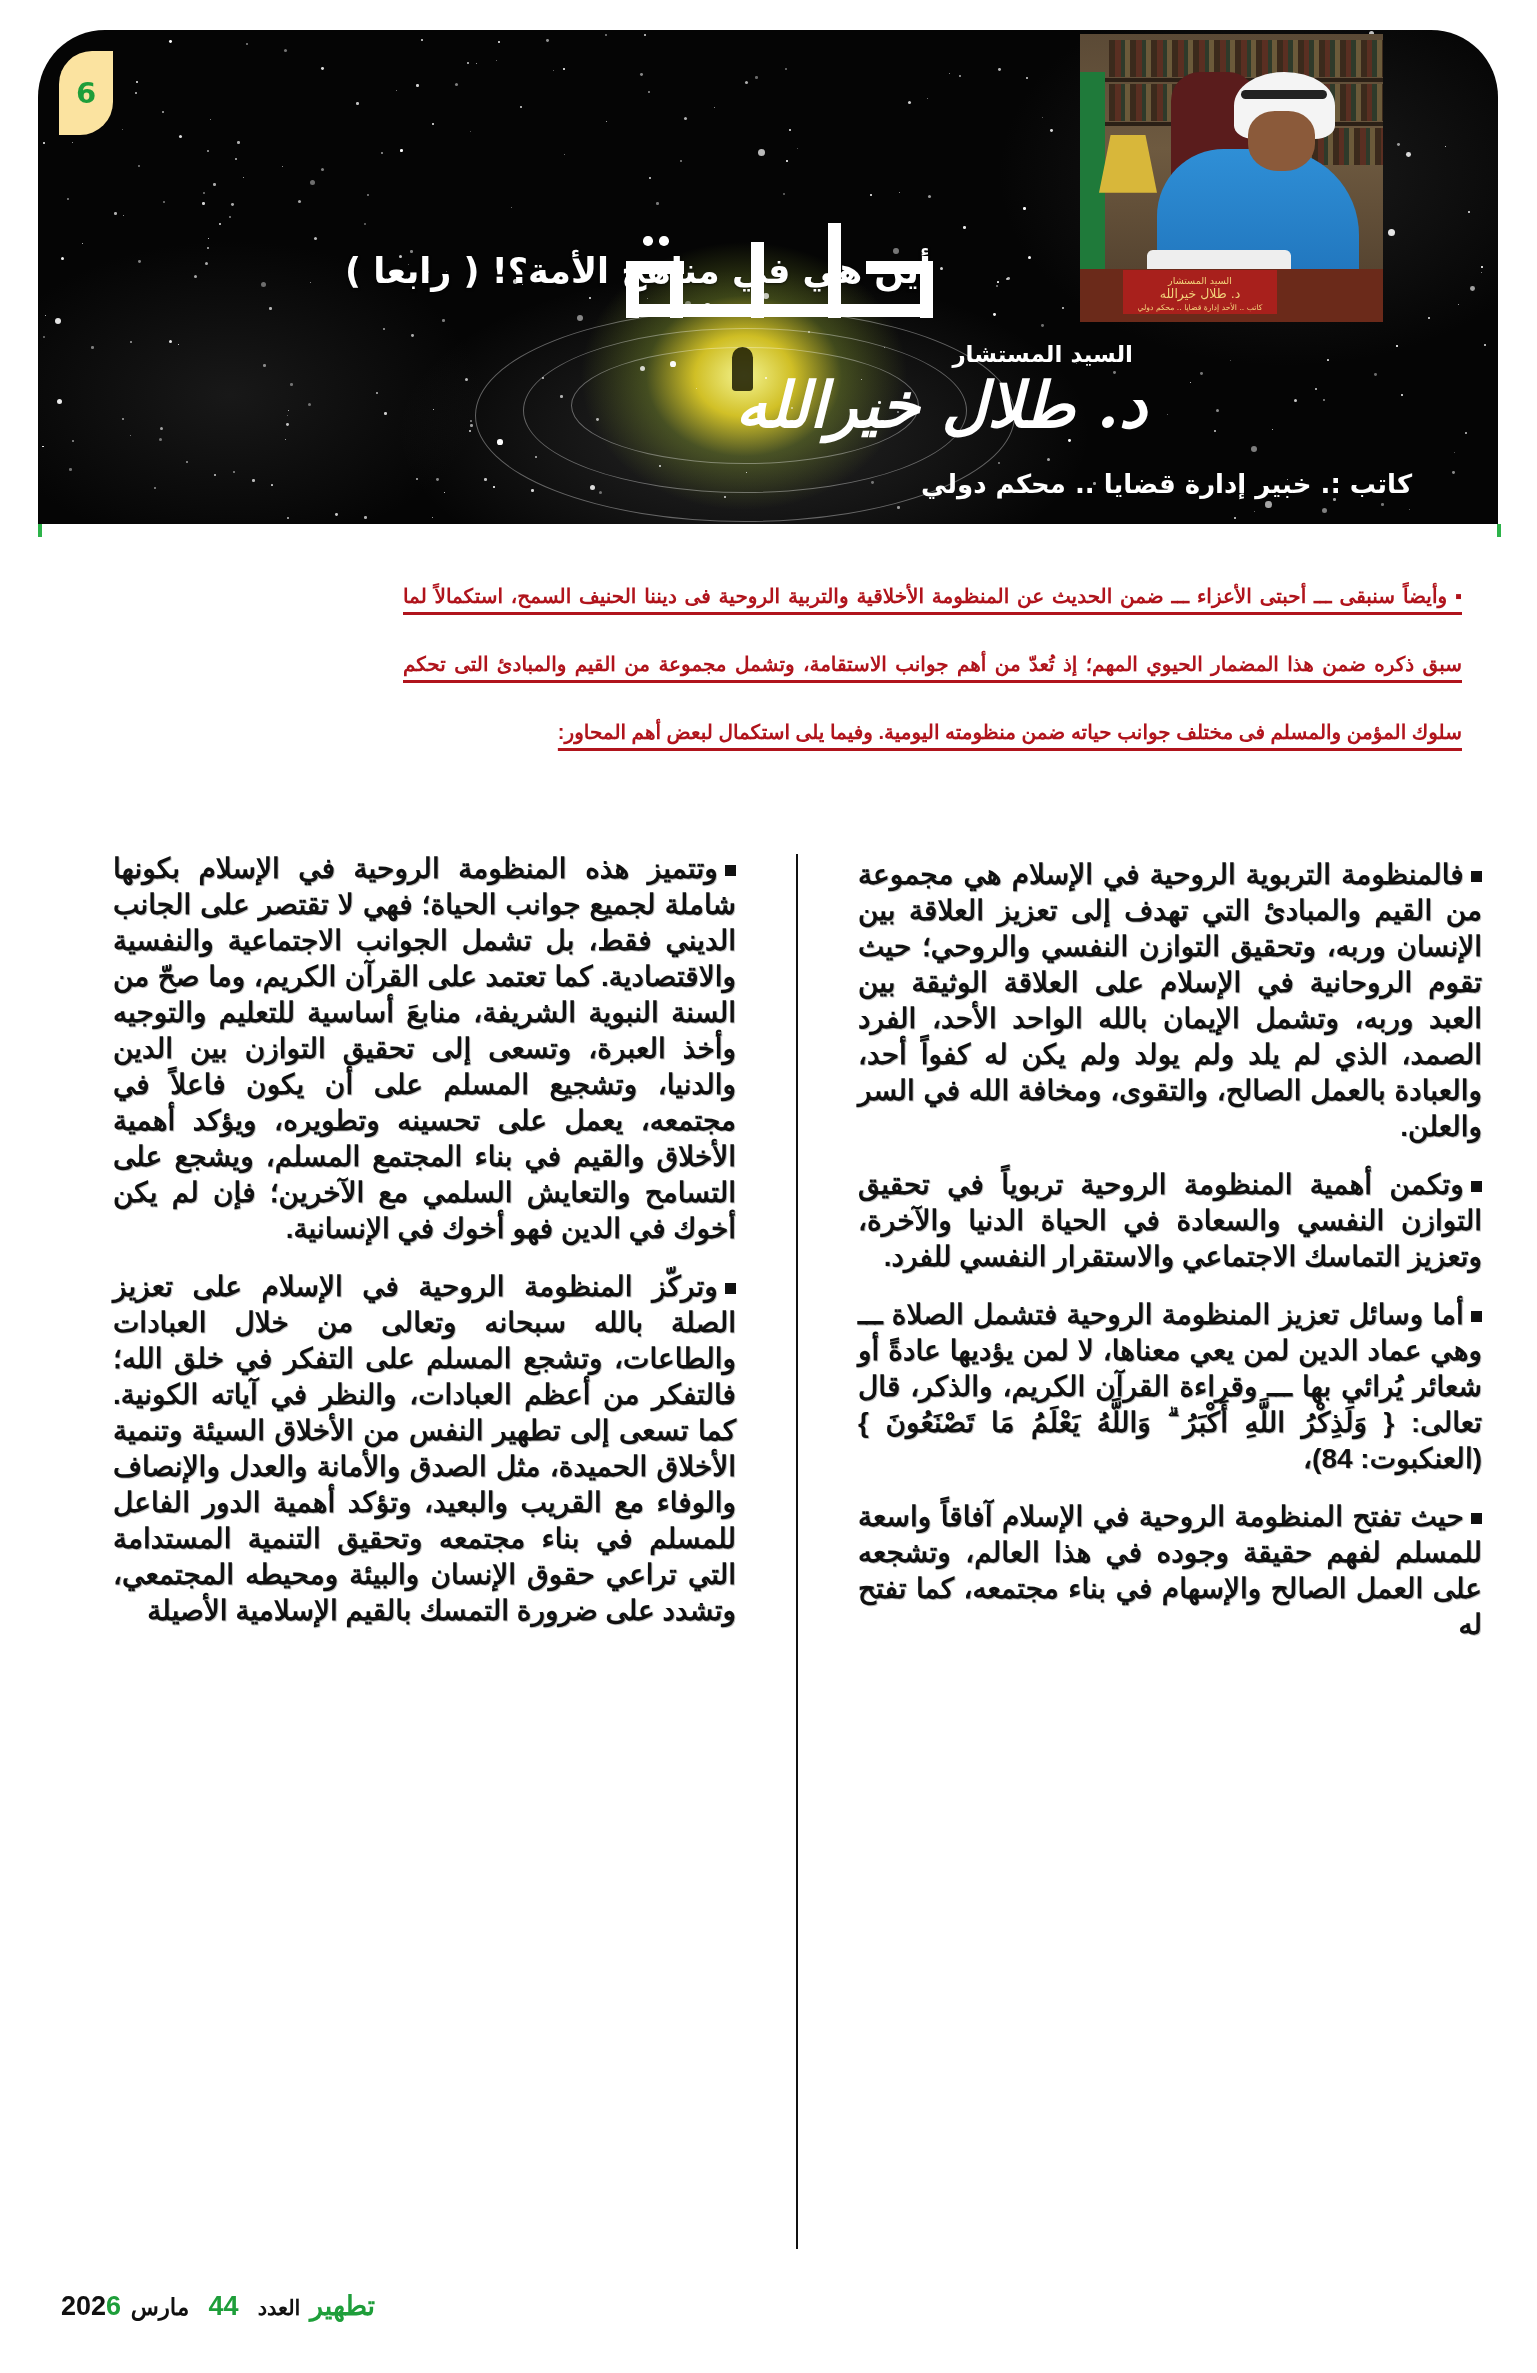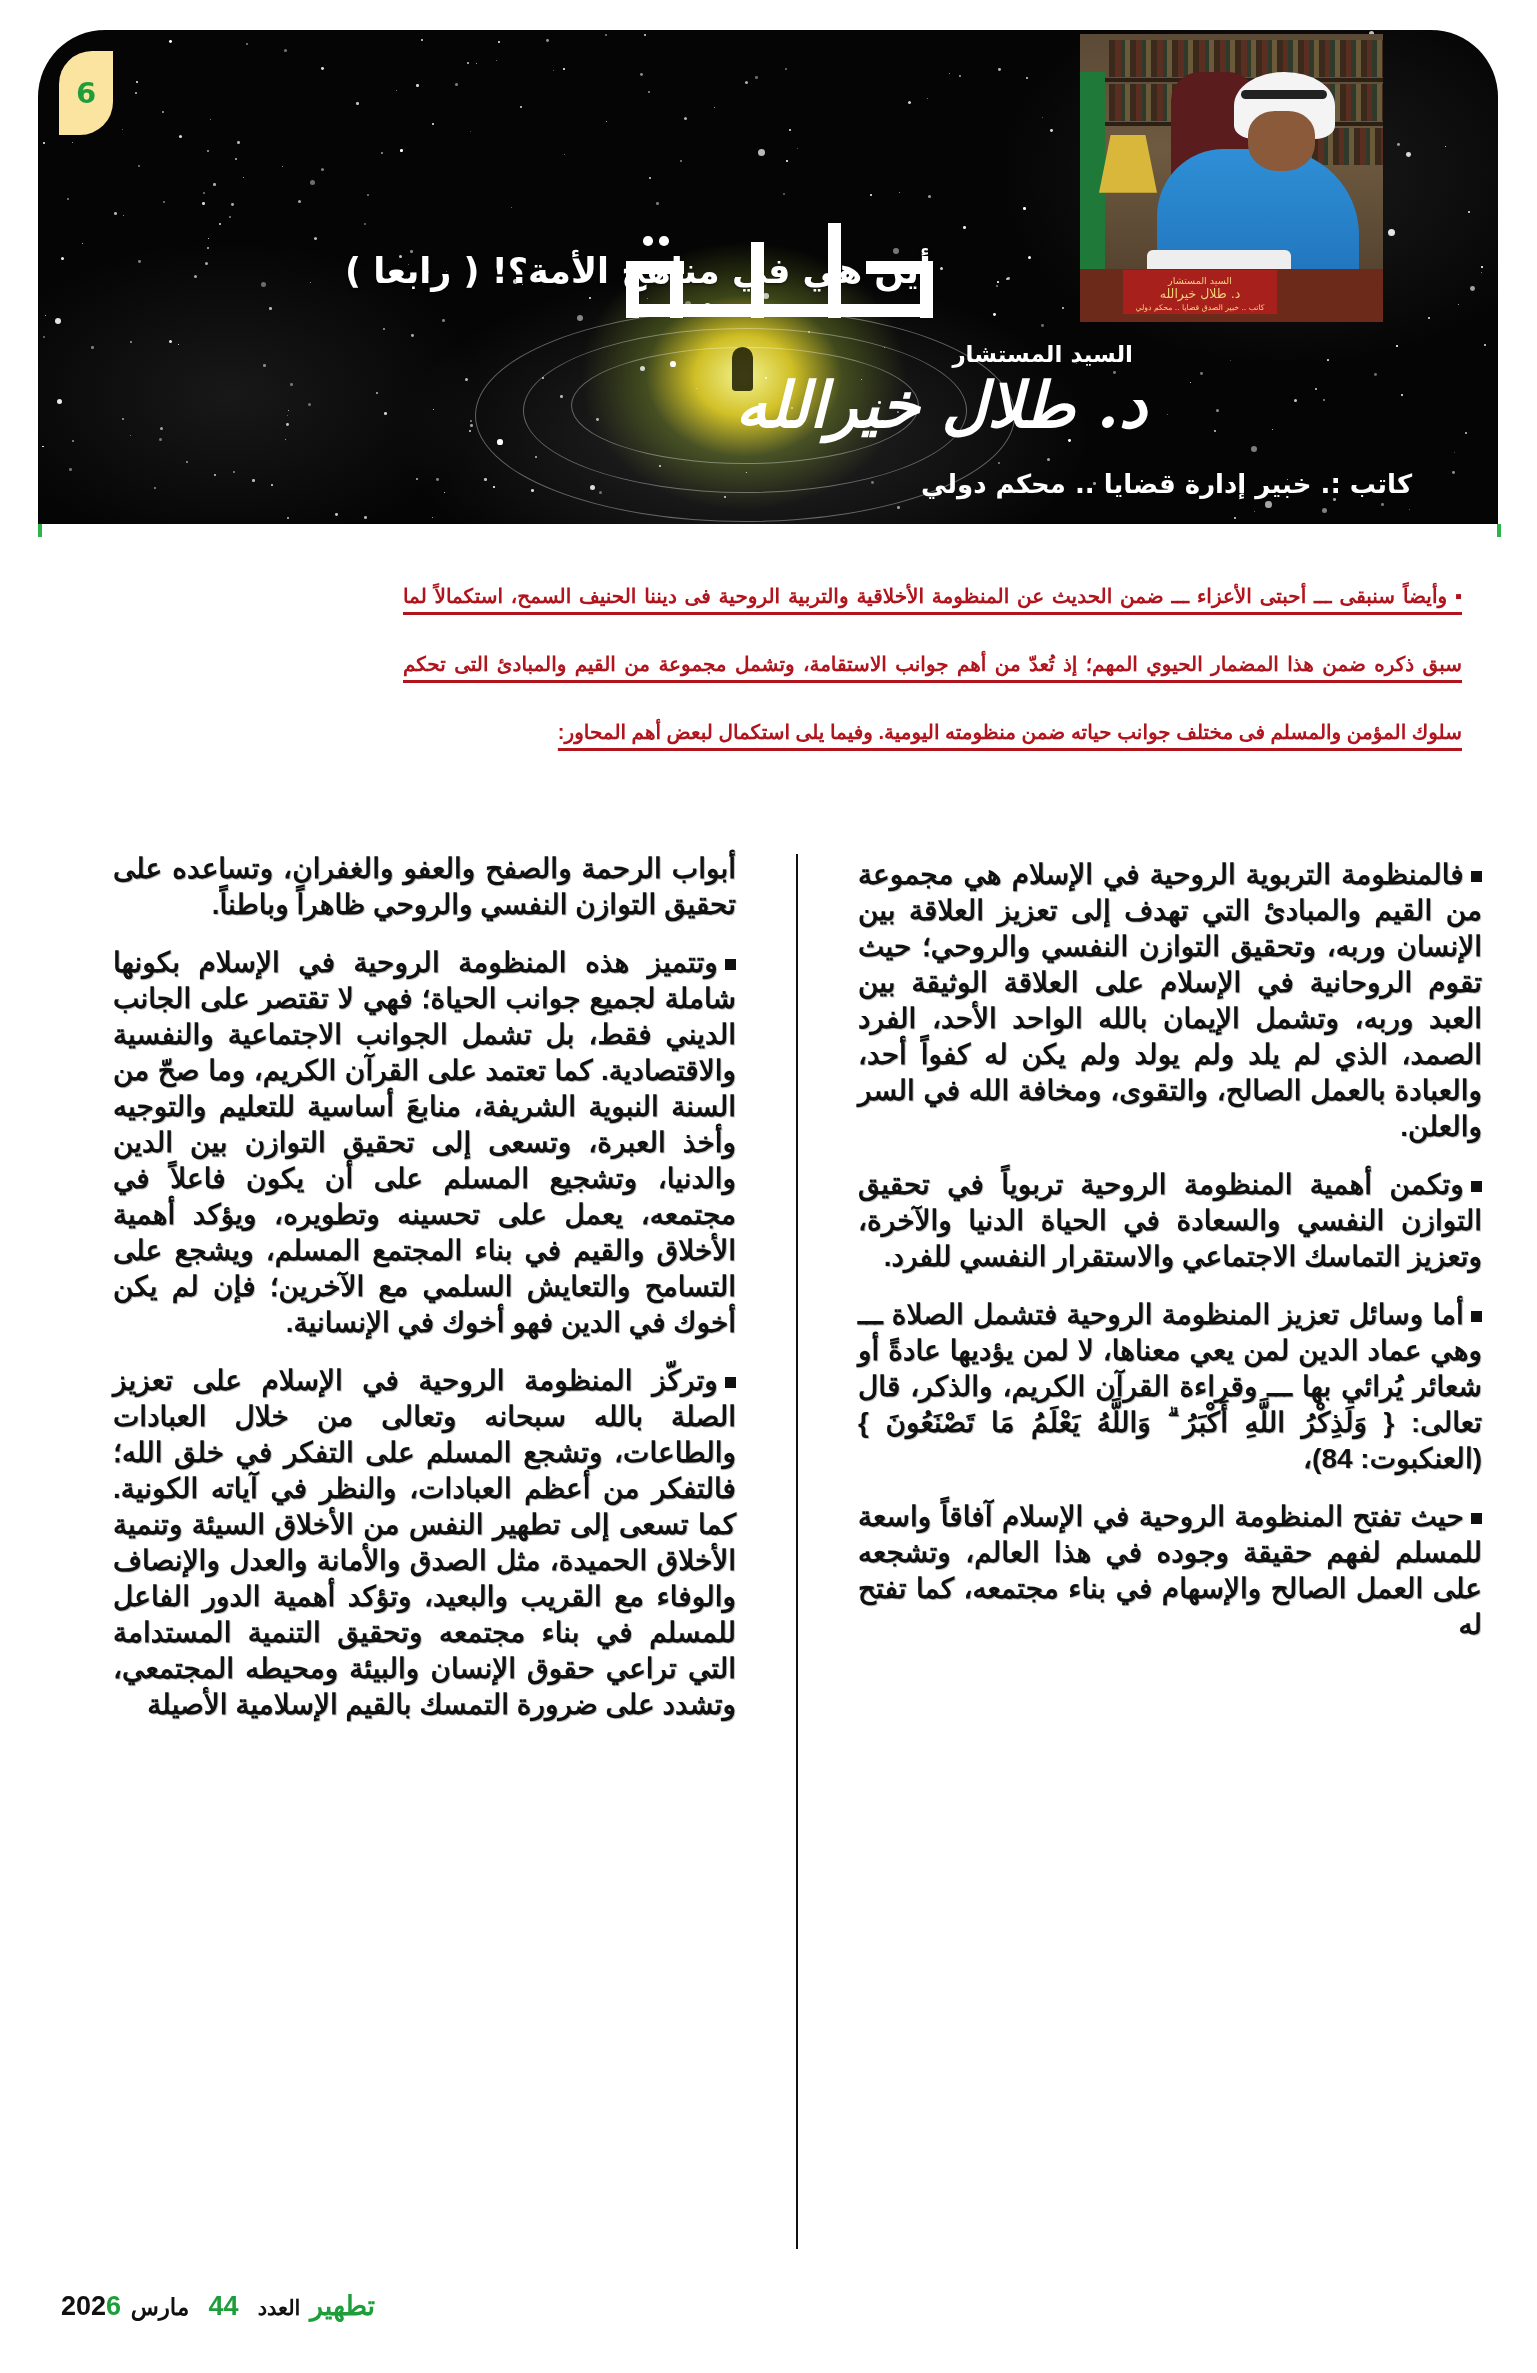--- a/index.html
+++ b/index.html
@@ -377,21 +377,21 @@
     <div class="person-body"></div>
     <div class="person-head"></div>
     <div class="ghutra"></div>
     <div class="agal"></div>
     <div class="person-head" style="top:77px;height:60px;"></div>
     <div class="book"></div>
     <div class="desk"></div>
     <div class="nameplate">
       <div>السيد المستشار</div>
       <div style="font-size:12.5px;">د. طلال خيرالله</div>
-      <div style="font-size:7.7px;">كاتب .. خبير الصدق قضايا .. محكم دولي</div>
+      <div style="font-size:7.7px;">كاتب .. الأحد إدارة قضايا .. محكم دولي</div>
     </div>
   </div>
 
   <div class="logo-tala" title="">
     <div style="left:0;top:43px;width:307px;height:13.4px;"></div>
     <div style="left:0;top:0;width:13.4px;height:57px;"></div>
     <div style="left:0;top:0;width:58px;height:13.4px;"></div>
     <div style="left:44px;top:0;width:13.4px;height:57px;"></div>
     <div style="left:125px;top:-19px;width:13.4px;height:76px;"></div>
     <div style="left:202px;top:-38px;width:13.4px;height:95px;"></div>
@@ -414,21 +414,20 @@
 <div class="col col-right">
   <p><span class="bullet"></span><span>فالمنظومة التربوية الروحية في الإسلام هي مجموعة من القيم والمبادئ التي تهدف إلى تعزيز العلاقة بين الإنسان وربه، وتحقيق التوازن النفسي والروحي؛ حيث تقوم الروحانية في الإسلام على العلاقة الوثيقة بين العبد وربه، وتشمل الإيمان بالله الواحد الأحد، الفرد الصمد، الذي لم يلد ولم يولد ولم يكن له كفواً أحد، والعبادة بالعمل الصالح، والتقوى، ومخافة الله في السر والعلن.</span></p>
   <p><span class="bullet"></span><span>وتكمن أهمية المنظومة الروحية تربوياً في تحقيق التوازن النفسي والسعادة في الحياة الدنيا والآخرة، وتعزيز التماسك الاجتماعي والاستقرار النفسي للفرد.</span></p>
   <p><span class="bullet"></span><span>أما وسائل تعزيز المنظومة الروحية فتشمل الصلاة ـــ وهي عماد الدين لمن يعي معناها، لا لمن يؤديها عادةً أو شعائر يُرائي بها ـــ وقراءة القرآن الكريم، والذكر، قال تعالى: { وَلَذِكْرُ اللَّهِ أَكْبَرُ ۗ وَاللَّهُ يَعْلَمُ مَا تَصْنَعُونَ } (العنكبوت: 84)،</span></p>
   <p><span class="bullet"></span><span>حيث تفتح المنظومة الروحية في الإسلام آفاقاً واسعة للمسلم لفهم حقيقة وجوده في هذا العالم، وتشجعه على العمل الصالح والإسهام في بناء مجتمعه، كما تفتح له</span></p>
 </div>
 
 <div class="divider"></div>
 
 <div class="col col-left">
-  <p><span>أبواب الرحمة والصفح والعفو والغفران، وتساعده على تحقيق التوازن النفسي والروحي ظاهراً وباطناً.</span></p>
   <p><span class="bullet"></span><span>وتتميز هذه المنظومة الروحية في الإسلام بكونها شاملة لجميع جوانب الحياة؛ فهي لا تقتصر على الجانب الديني فقط، بل تشمل الجوانب الاجتماعية والنفسية والاقتصادية. كما تعتمد على القرآن الكريم، وما صحّ من السنة النبوية الشريفة، منابعَ أساسية للتعليم والتوجيه وأخذ العبرة، وتسعى إلى تحقيق التوازن بين الدين والدنيا، وتشجيع المسلم على أن يكون فاعلاً في مجتمعه، يعمل على تحسينه وتطويره، ويؤكد أهمية الأخلاق والقيم في بناء المجتمع المسلم، ويشجع على التسامح والتعايش السلمي مع الآخرين؛ فإن لم يكن أخوك في الدين فهو أخوك في الإنسانية.</span></p>
   <p><span class="bullet"></span><span>وتركّز المنظومة الروحية في الإسلام على تعزيز الصلة بالله سبحانه وتعالى من خلال العبادات والطاعات، وتشجع المسلم على التفكر في خلق الله؛ فالتفكر من أعظم العبادات، والنظر في آياته الكونية. كما تسعى إلى تطهير النفس من الأخلاق السيئة وتنمية الأخلاق الحميدة، مثل الصدق والأمانة والعدل والإنصاف والوفاء مع القريب والبعيد، وتؤكد أهمية الدور الفاعل للمسلم في بناء مجتمعه وتحقيق التنمية المستدامة التي تراعي حقوق الإنسان والبيئة ومحيطه المجتمعي، وتشدد على ضرورة التمسك بالقيم الإسلامية الأصيلة</span></p>
 </div>
 
 <div class="footer">
   <span class="brand">تطهير</span>
   <span class="issue-label">العدد</span>
   <span class="issue-num">44</span>
   <span class="month">مارس</span>
   <span class="year"><span>202</span><span class="accent">6</span></span>

